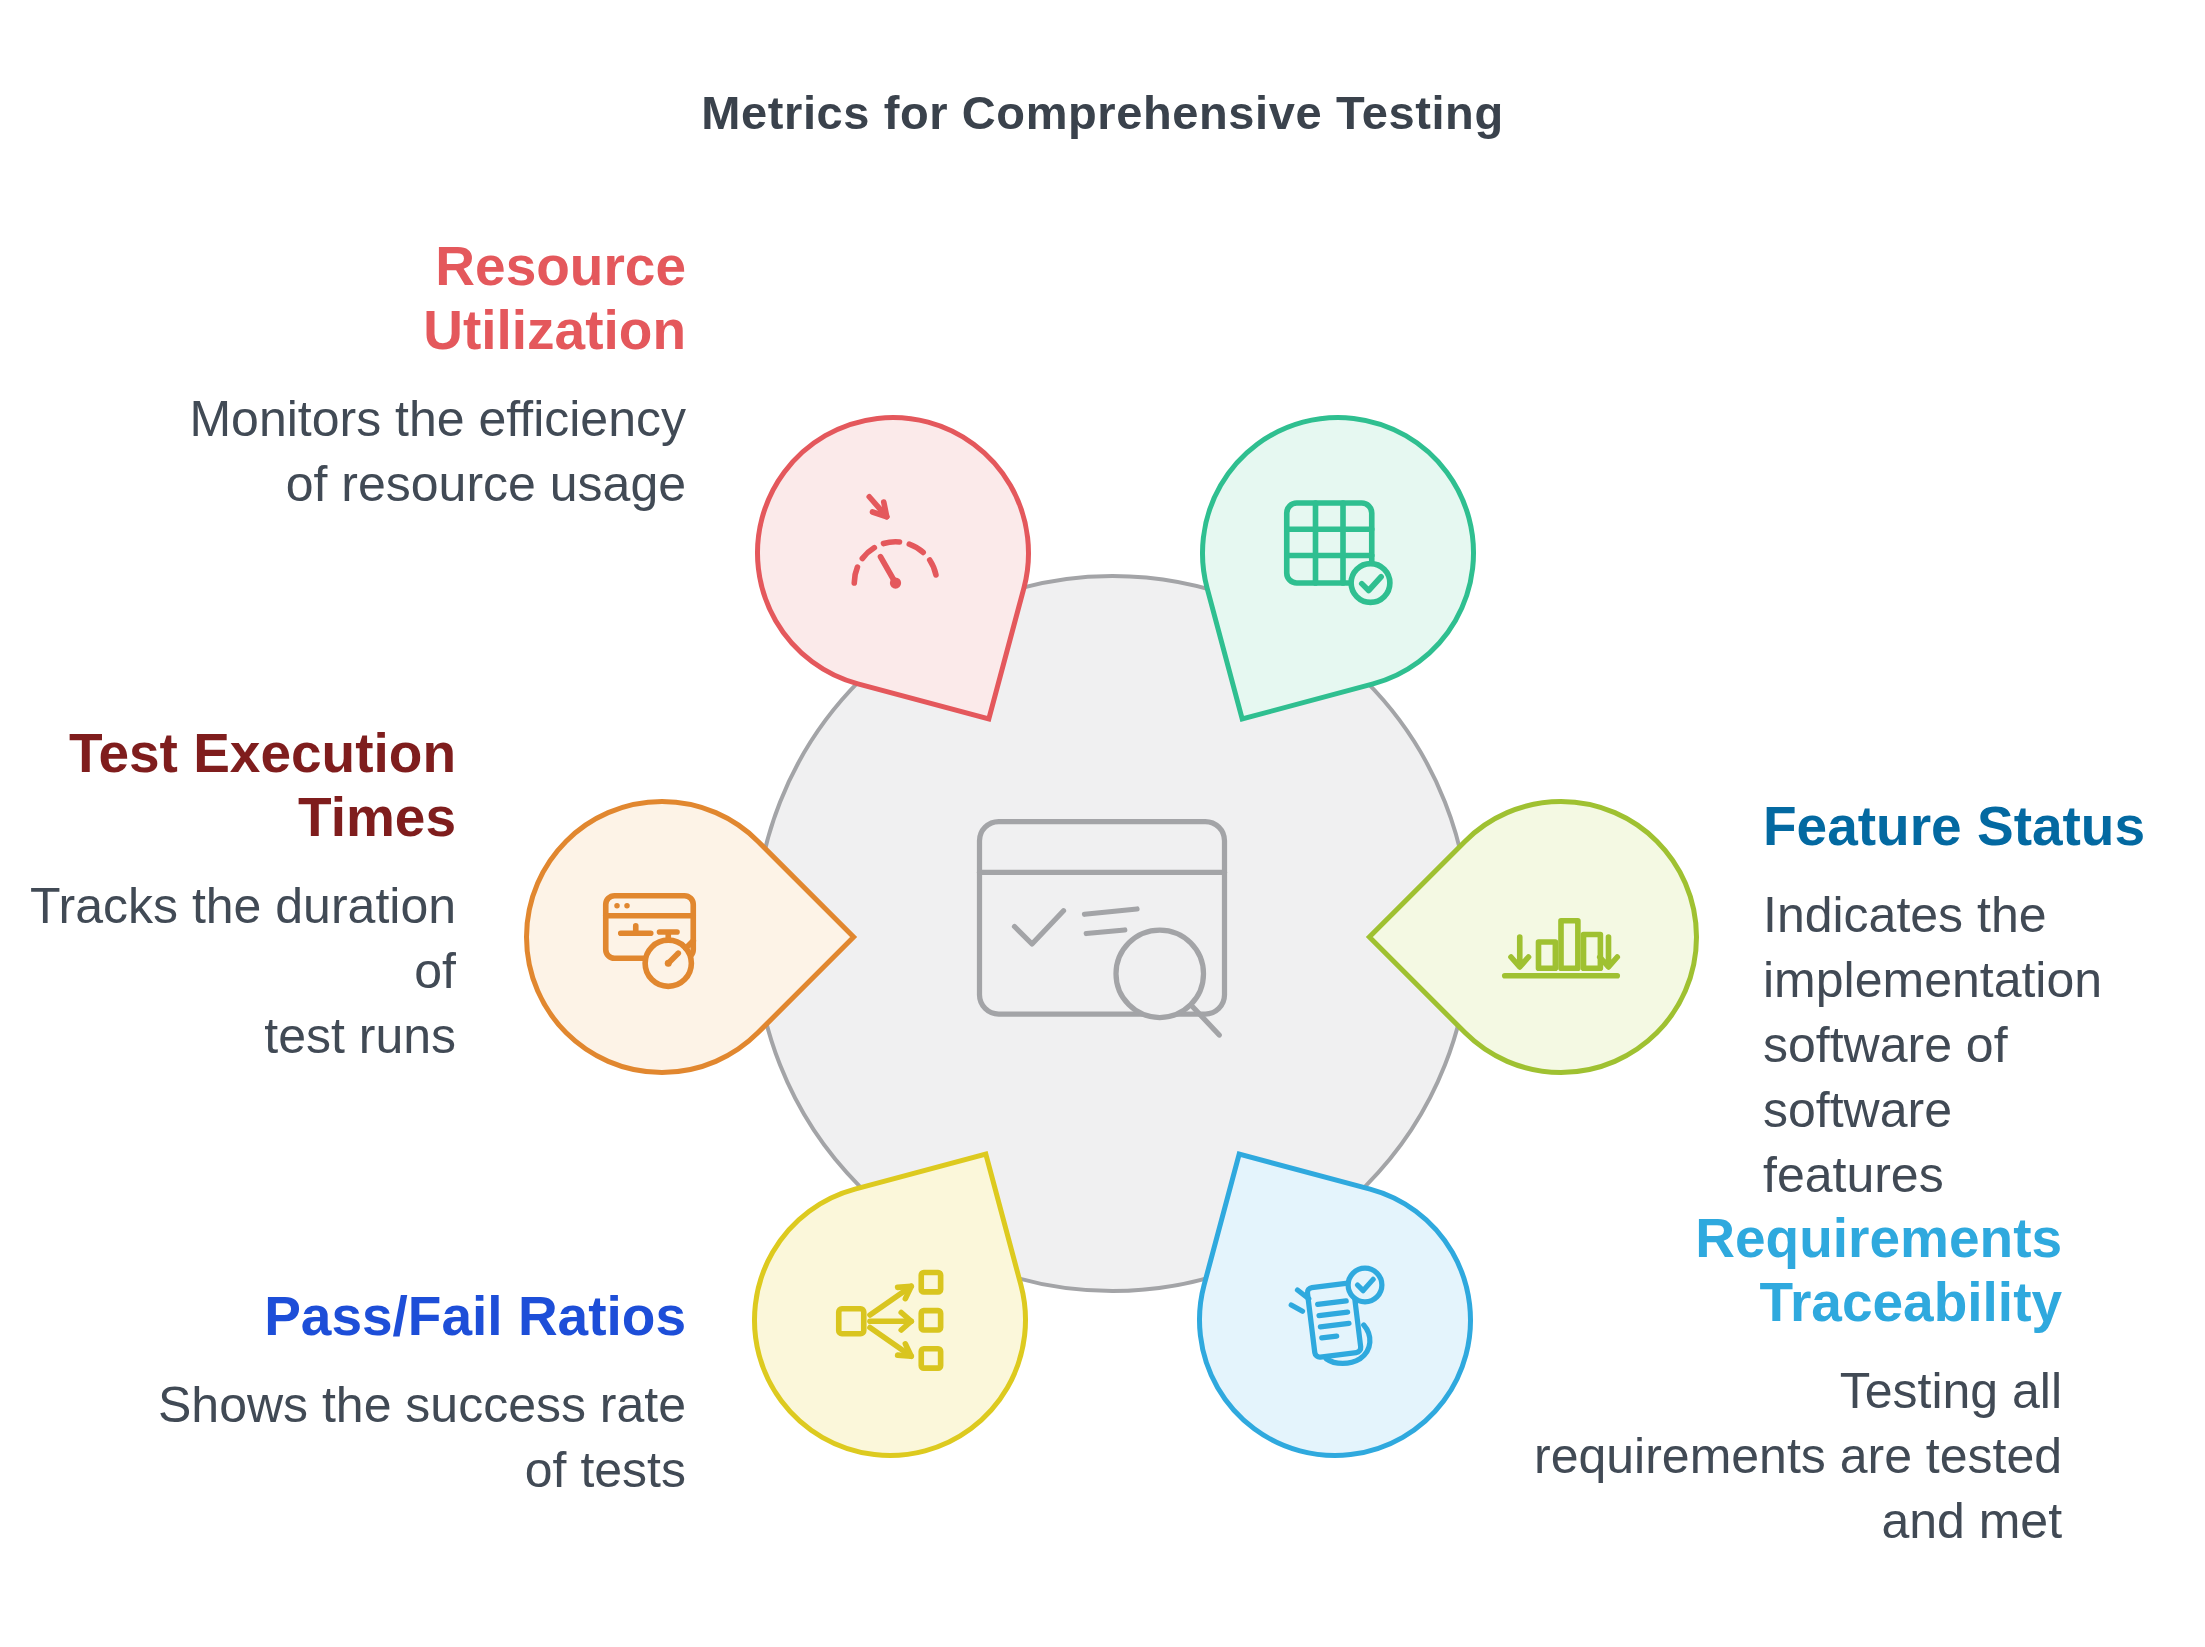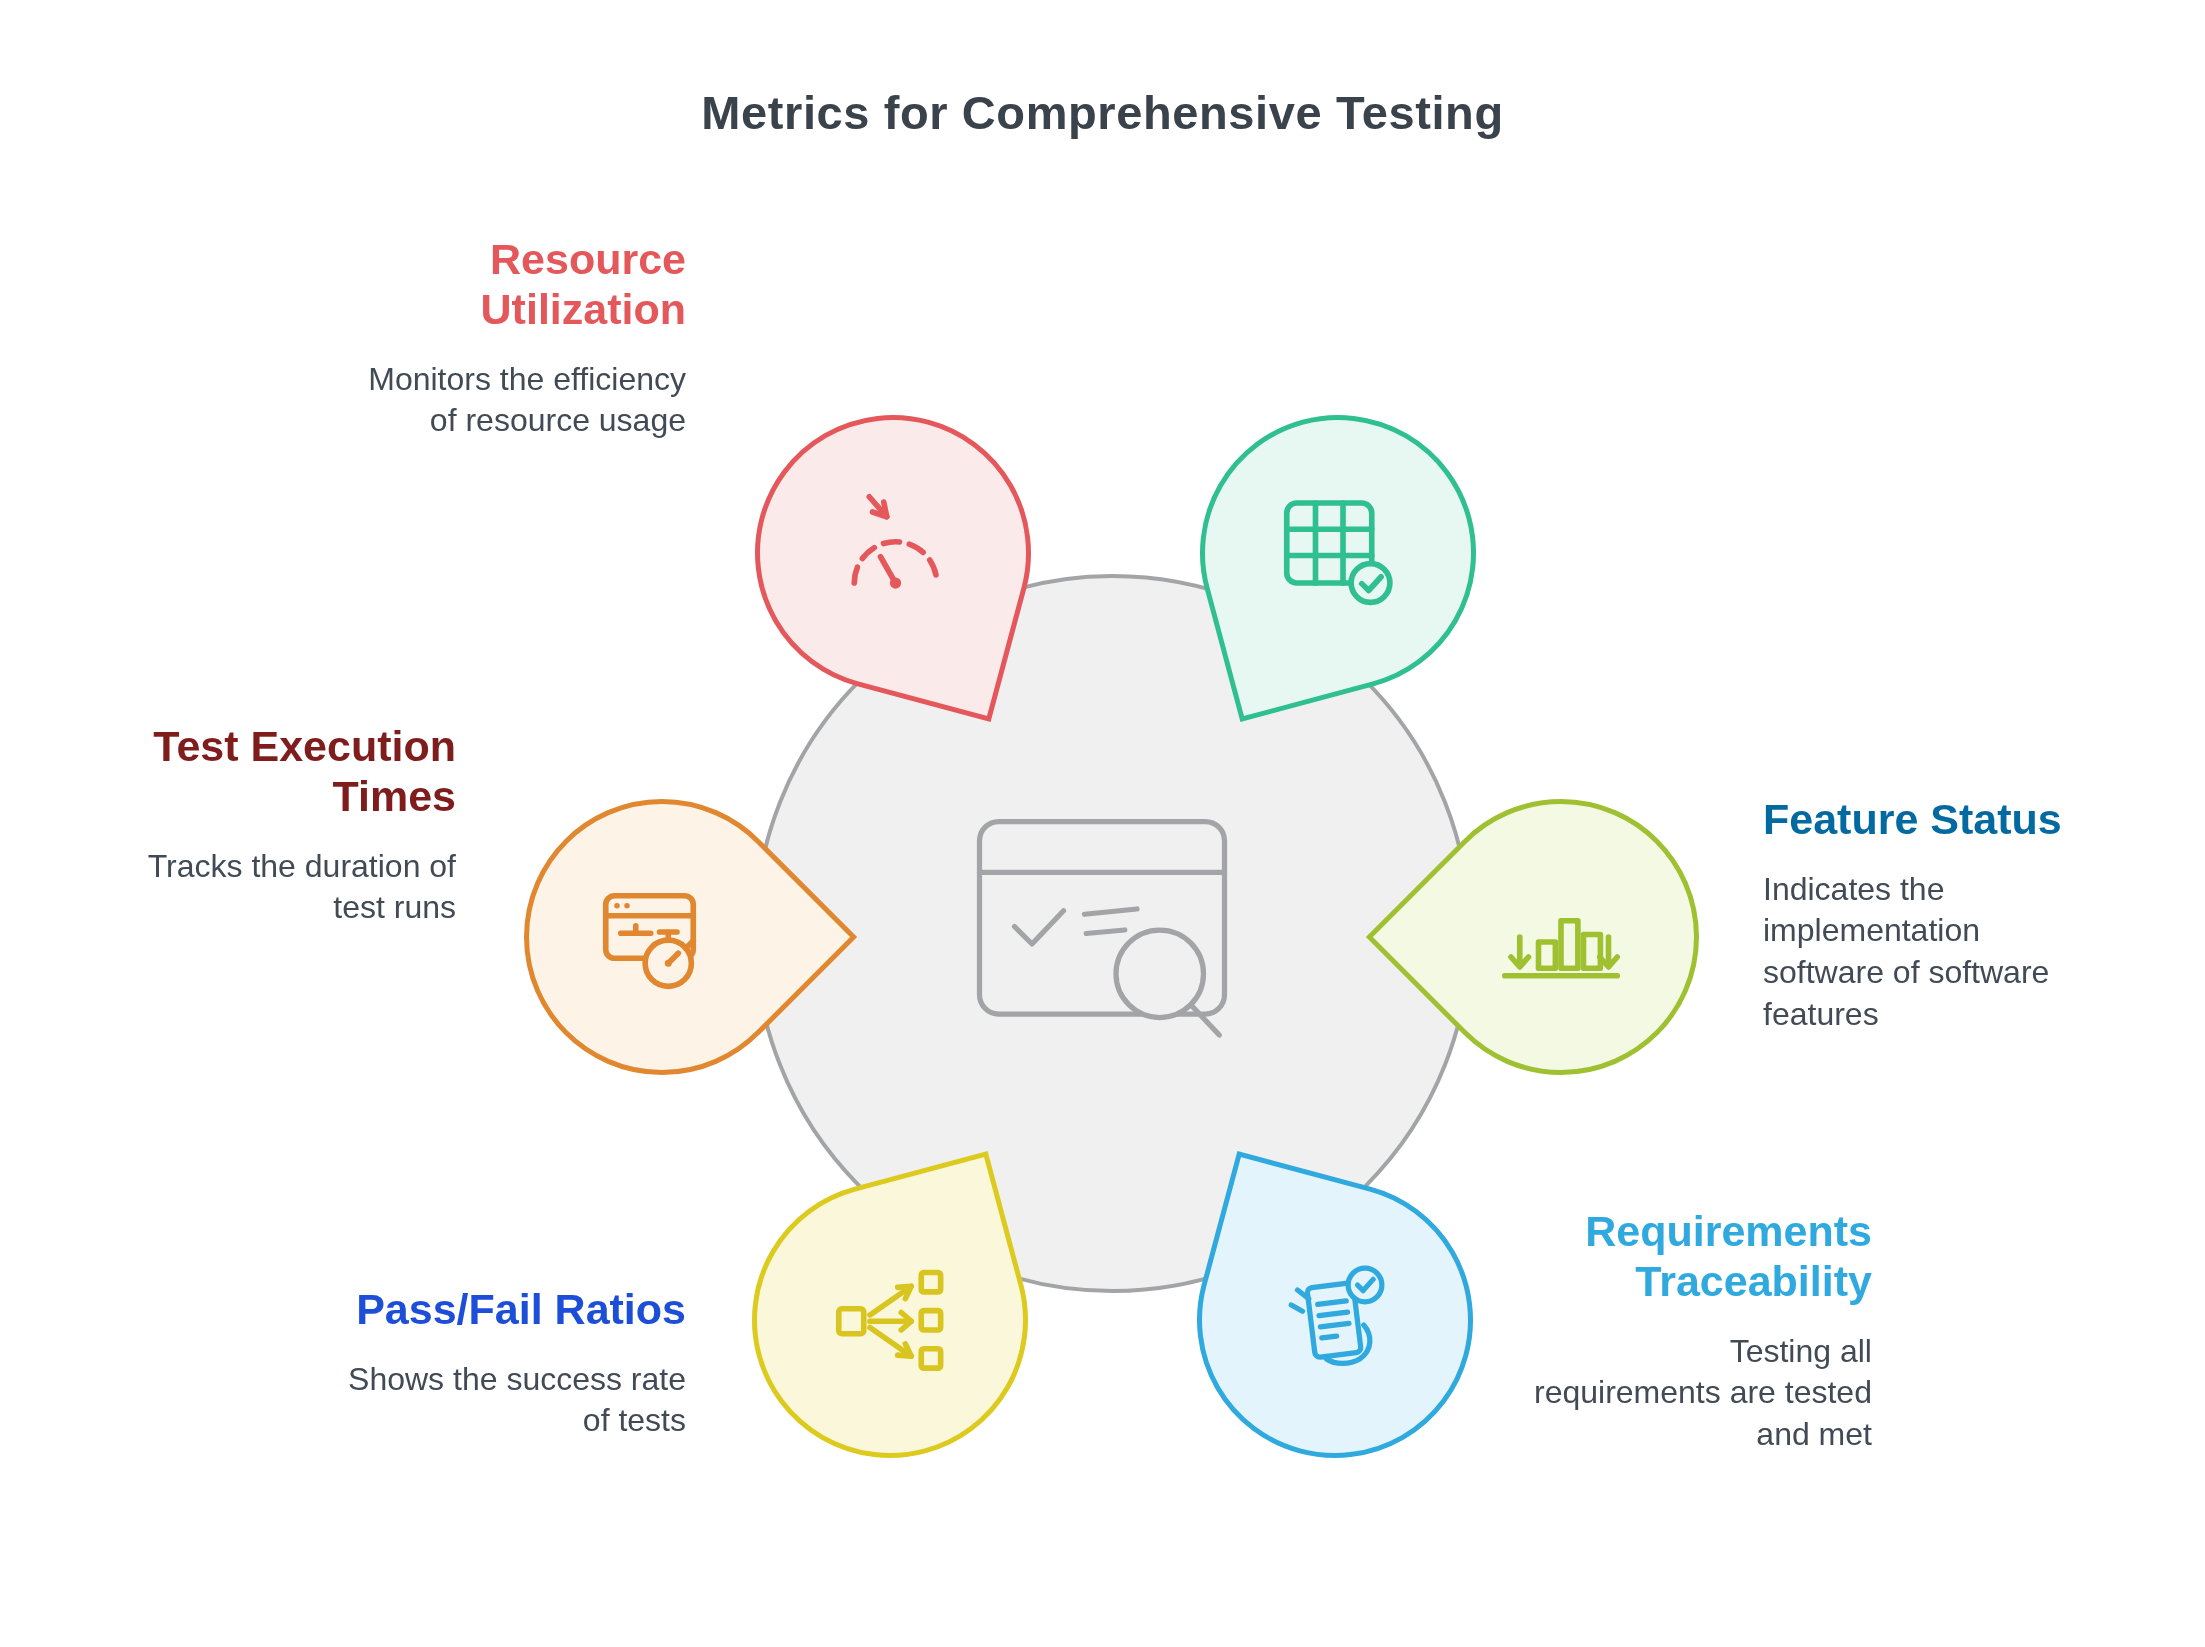--- a/index.html
+++ b/index.html
@@ -50,24 +50,24 @@
   .pin-passfail .pin-icon-wrap { transform:rotate(15deg); }
 
   .pin-testexec { left:524px; top:799px; background:#fdf3e7; border-color:#e1872f;
     border-radius:50% 0 50% 50%; transform:rotate(45deg); }
   .pin-testexec .pin-icon-wrap { transform:rotate(-45deg); }
 
   
   .label-block { position:absolute; }
   .align-right { text-align:right; }
   .metric-heading {
-    font-size:43px; font-weight:700; line-height:1.16; white-space:pre-line; margin:0;
+    font-size:55px; font-weight:700; line-height:1.16; white-space:pre-line; margin:0;
   }
   .metric-desc {
-    margin-top:24px; font-size:32px; line-height:1.3; color:#414a55; white-space:pre-line;
+    margin-top:24px; font-size:50px; line-height:1.3; color:#414a55; white-space:pre-line;
   }
   .block-resource     { right:1519px; top:235px; }
   .block-coverage     { left:1534px;  top:303px; }
   .block-feature      { left:1763px;  top:795px; }
   .block-requirements { left:1534px;  top:1207px;text-align:right; }
   .block-passfail     { right:1519px; top:1285px; }
   .block-testexec     { right:1749px; top:722px; }
 
   .block-resource .metric-heading     { color:#e4585c; }
   .block-coverage .metric-heading     { color:#2fbf90; }

